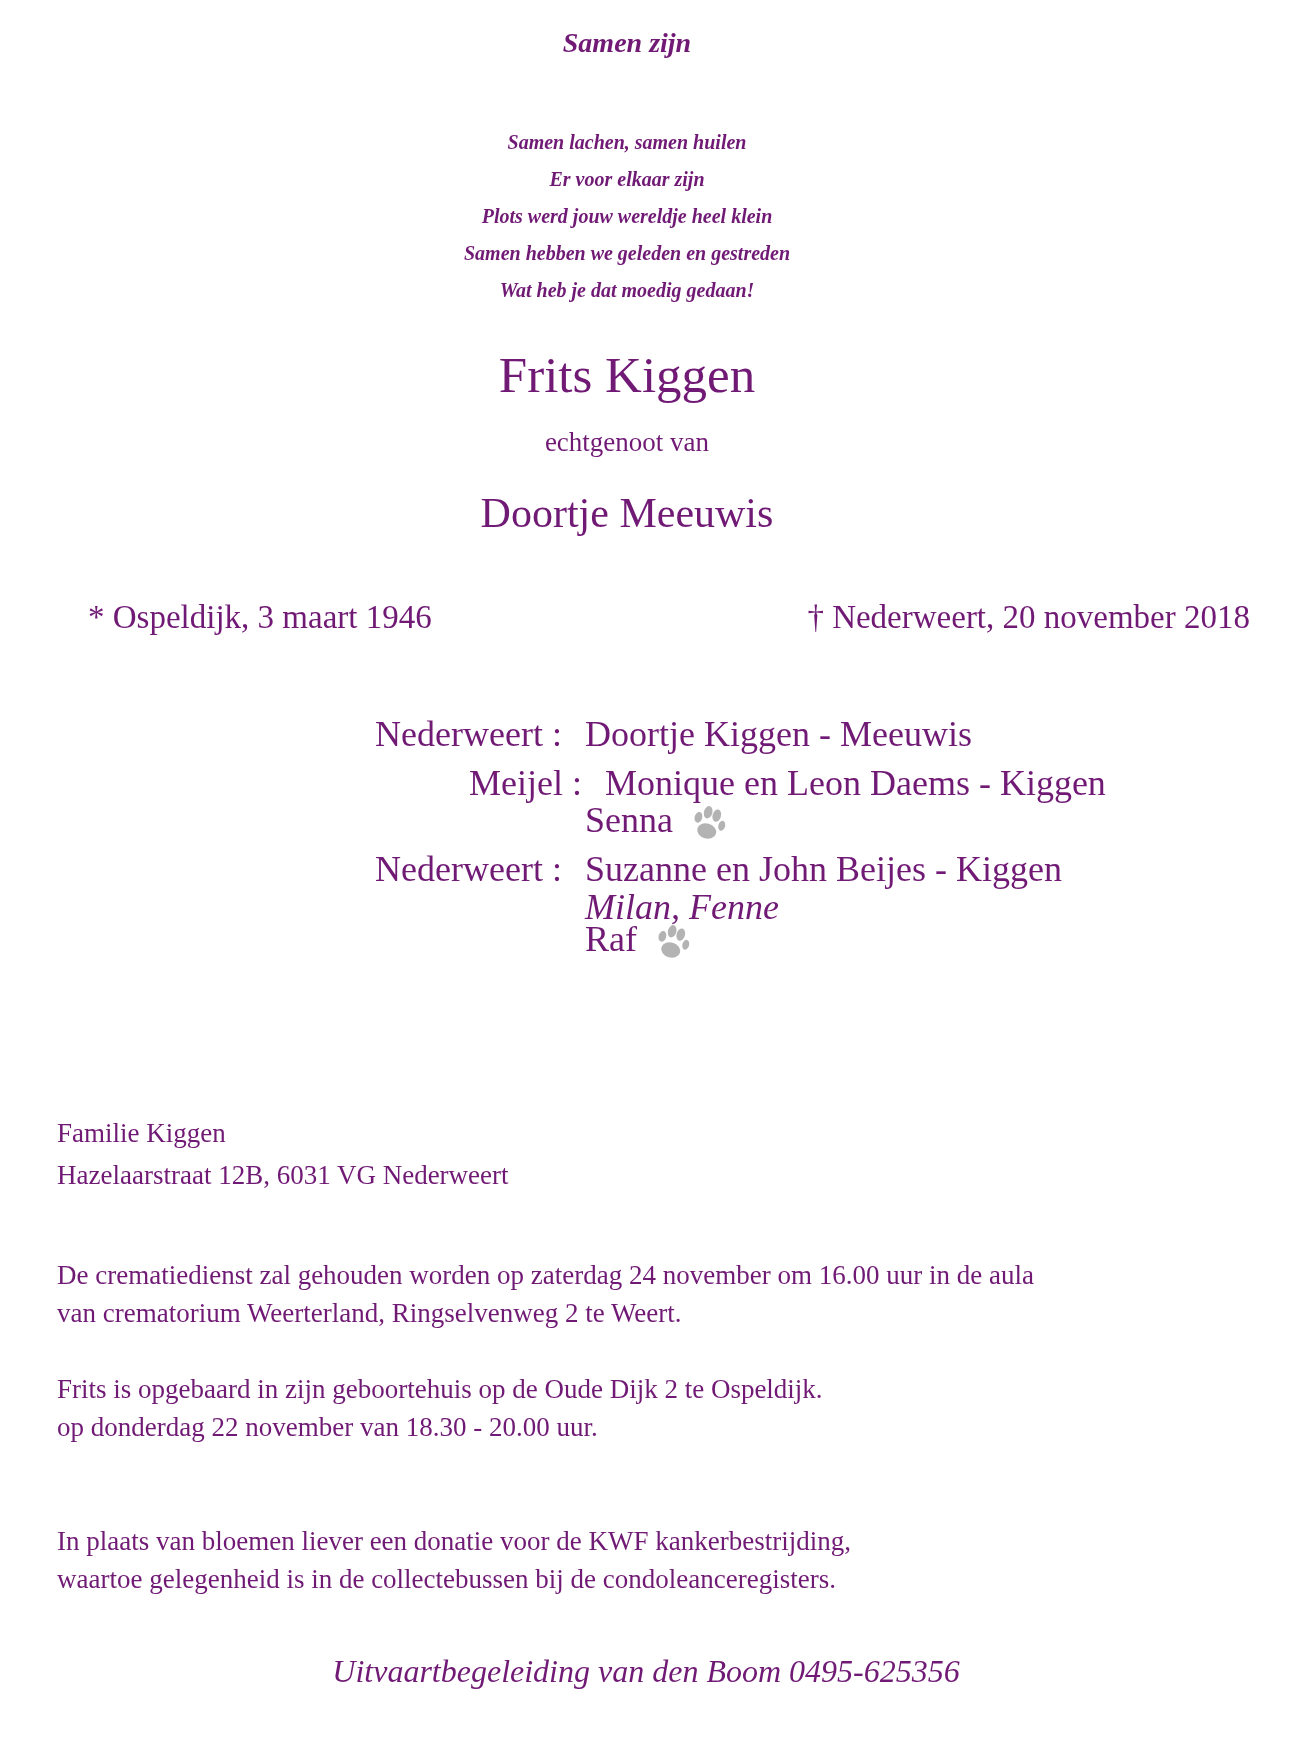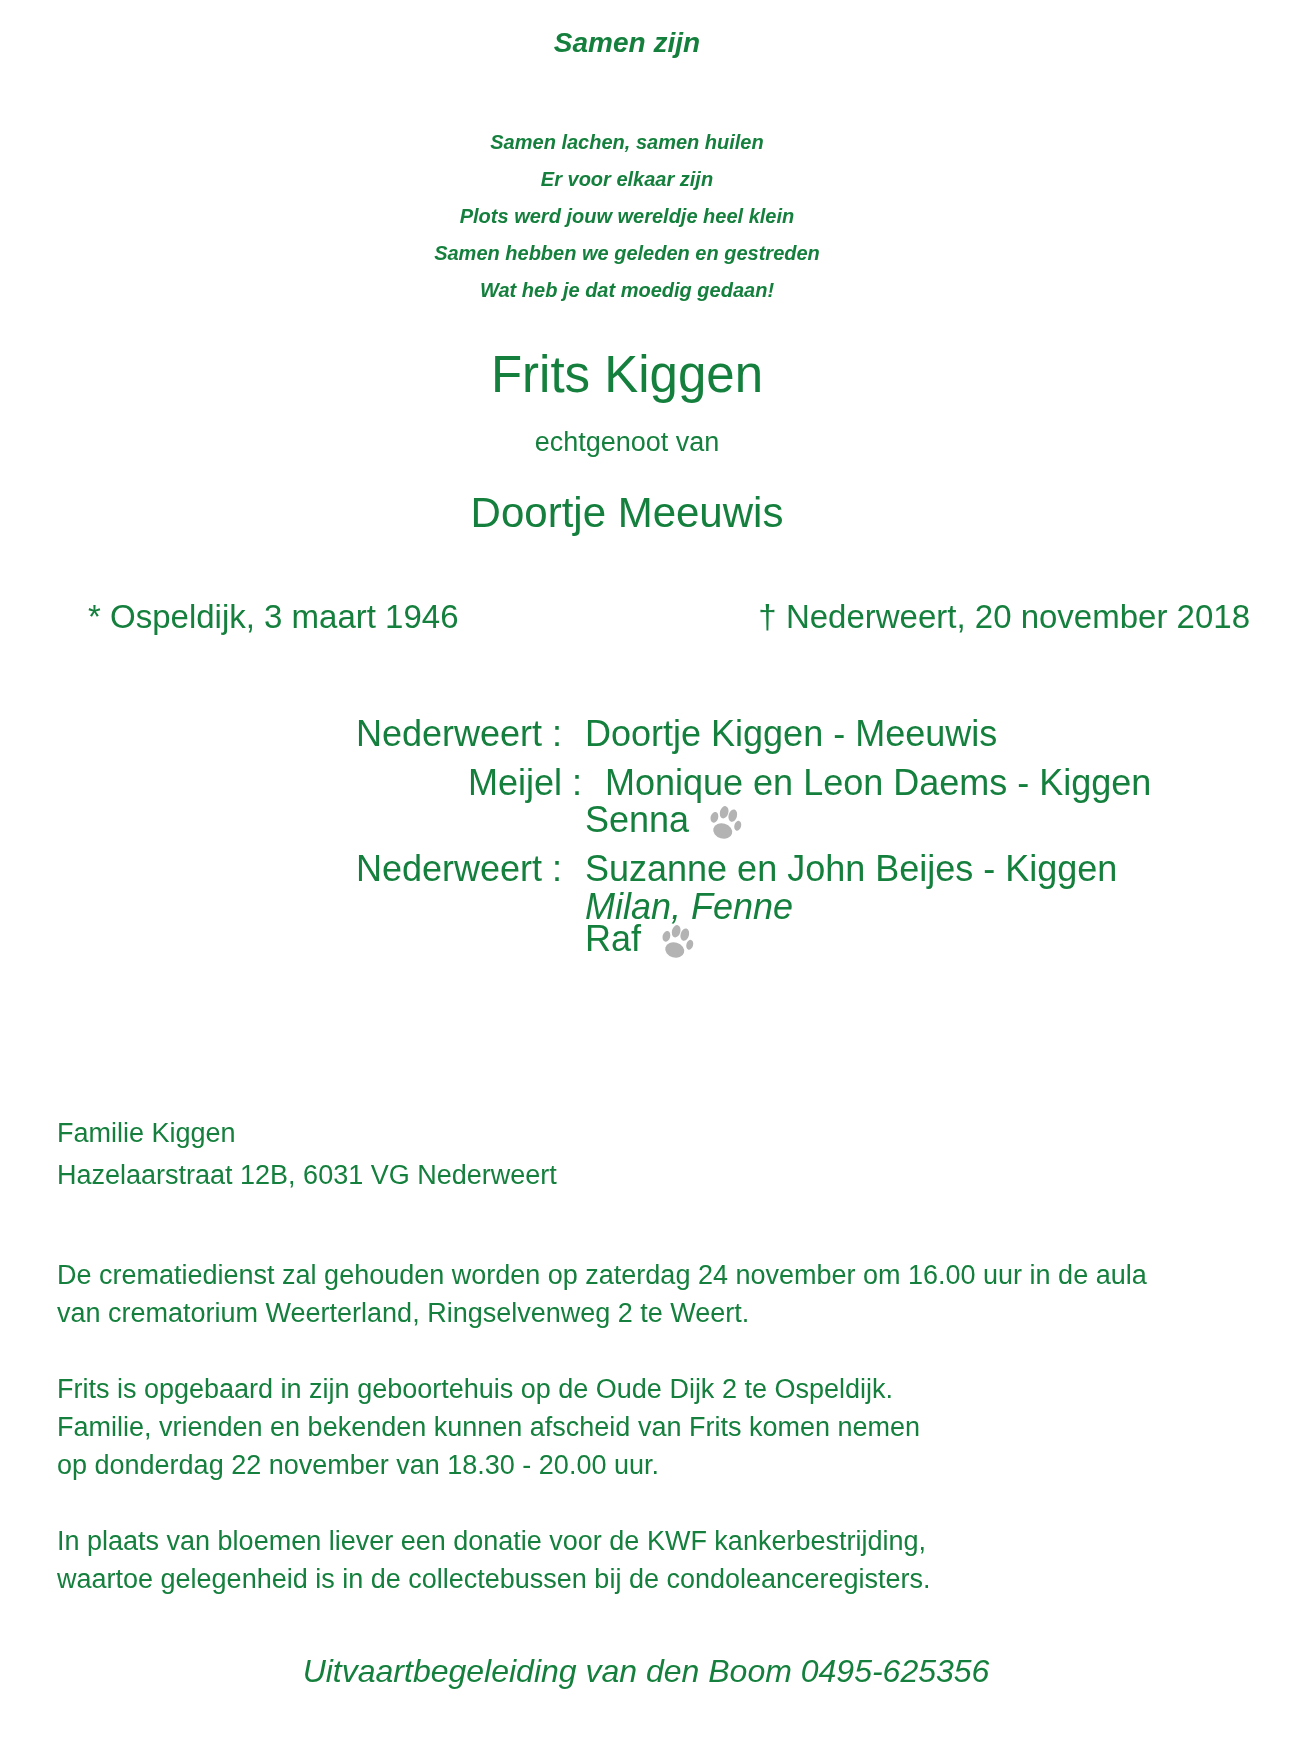--- a/index.html
+++ b/index.html
@@ -2,22 +2,22 @@
 <html><head>
 <meta charset="utf-8">
 <style>
   html, body { margin: 0; padding: 0; }
   body { width: 1292px; height: 1754px; background: #ffffff; }
   .page {
     position: relative;
     width: 1292px;
     height: 1754px;
     background: #ffffff;
-    color: #15803d;
-    font-family: Liberation Sans, sans-serif;
+    color: #701a75;
+    font-family: Liberation Serif, serif;
     overflow: hidden;
   }
   
   .center-col {
     position: absolute;
     left: 0;
     width: 1254px;
     text-align: center;
   }
   .epigraph-title {
@@ -178,21 +178,20 @@
     <div>Hazelaarstraat 12B, 6031 VG Nederweert</div>
   </div>
 
   <div class="para para-cremation">
     <div>De crematiedienst zal gehouden worden op zaterdag 24 november om 16.00 uur in de aula</div>
     <div>van crematorium Weerterland, Ringselvenweg 2 te Weert.</div>
   </div>
 
   <div class="para para-viewing">
     <div>Frits is opgebaard in zijn geboortehuis op de Oude Dijk 2 te Ospeldijk.</div>
-    <div>Familie, vrienden en bekenden kunnen afscheid van Frits komen nemen</div>
     <div>op donderdag 22 november van 18.30 - 20.00 uur.</div>
   </div>
 
   <div class="para para-donation">
     <div>In plaats van bloemen liever een donatie voor de KWF kankerbestrijding,</div>
     <div>waartoe gelegenheid is in de collectebussen bij de condoleanceregisters.</div>
   </div>
 
   <div class="footer">Uitvaartbegeleiding van den Boom 0495-625356</div>
 

